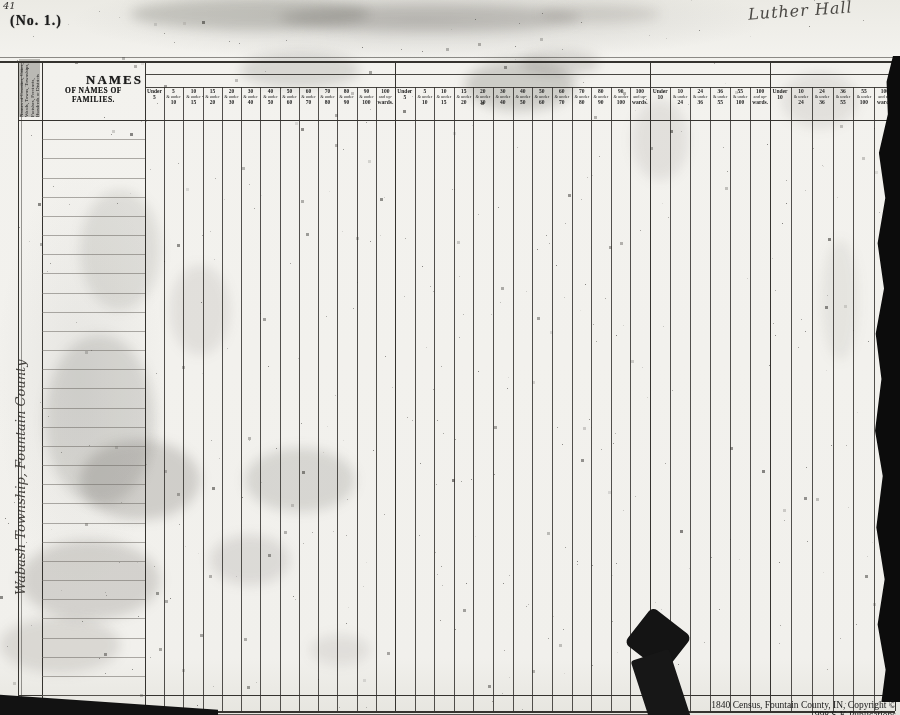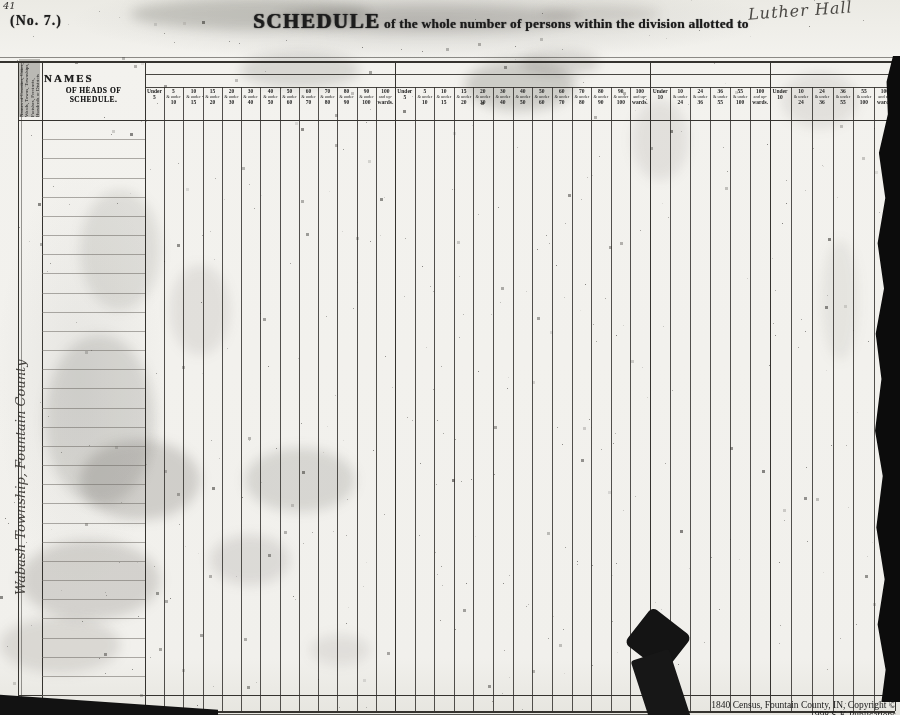--- a/index.html
+++ b/index.html
@@ -22,21 +22,21 @@
                  text-shadow:0 0 1.3px rgba(10,10,10,.9), 1px 0 0 rgba(10,10,10,.5);}
   .title-rest{font-size:13.5px;font-weight:bold;letter-spacing:.2px;
               text-shadow:0 0 1px rgba(10,10,10,.75);}
   .allot{left:748px;top:1px;font-size:16px;transform:rotate(-4deg);color:#4a4844;
          letter-spacing:1px;}
   .margin-print{left:19px;top:59px;width:21px;height:58px;overflow:hidden;
       writing-mode:vertical-rl;transform:rotate(180deg);font-size:5px;line-height:1.05;
       color:#131313;background:rgba(55,52,48,.30);letter-spacing:0;}
   .margin-hw{left:13px;top:165px;height:430px;width:28px;writing-mode:vertical-rl;
       transform:rotate(180deg);font-size:13px;white-space:nowrap;color:#45423e;}
-  .names-h1{font-size:11px;font-weight:bold;letter-spacing:2px;text-align:left;
+  .names-h1{font-size:13px;font-weight:bold;letter-spacing:2px;text-align:right;
             left:44px;top:72px;width:99px;text-shadow:0 0 .8px rgba(20,20,20,.7);}
   .names-h2{font-size:7.5px;font-weight:bold;letter-spacing:.5px;text-align:center;
             left:44px;top:86px;width:99px;text-shadow:0 0 .6px rgba(20,20,20,.6);}
   .section-title{position:absolute;text-align:center;font-size:8.5px;font-weight:bold;
             letter-spacing:.4px;color:#181818;text-shadow:0 0 .7px rgba(20,20,20,.8);white-space:nowrap;}
   .group-label{position:absolute;text-align:center;font-size:8px;font-weight:bold;
             letter-spacing:2px;color:#222;}
   .agecell{position:absolute;text-align:center;color:#1e1e1e;transform-origin:50% 0;
             line-height:1.05;}
   .agecell .a,.agecell .c{font-size:10px;font-weight:bold;}
@@ -81,30 +81,27 @@
       <div class="blob" style="left: 632px; top: 100px; width: 56px; height: 80px; background: rgba(75, 72, 66, 0.1);"></div>
       <div class="blob" style="left: 782px; top: 72px; width: 76px; height: 56px; background: rgba(75, 72, 66, 0.1);"></div>
       <div class="blob" style="left: 0px; top: 617px; width: 120px; height: 56px; background: rgba(75, 72, 66, 0.14);"></div>
       <div class="blob" style="left: 310px; top: 635px; width: 60px; height: 30px; background: rgba(75, 72, 66, 0.1);"></div>
       <div class="blob" style="left: 170px; top: 265px; width: 60px; height: 90px; background: rgba(75, 72, 66, 0.1);"></div>
       <div class="blob" style="left: 822px; top: 240px; width: 36px; height: 120px; background: rgba(75, 72, 66, 0.08);"></div>
     </div>
   <div id="specks" style="box-shadow: rgba(35, 33, 30, 0.38) 538px 318px 0px 1px, rgba(35, 33, 30, 0.36) 156px 373px 0px 0px, rgba(35, 33, 30, 0.48) 775px 335px 0px 0px, rgba(35, 33, 30, 0.31) 668px 217px 0px 0px, rgba(35, 33, 30, 0.29) 615px 433px 0px 0px, rgba(35, 33, 30, 0.09) 750px 36px 0px 0px, rgba(35, 33, 30, 0.43) 239px 43px 0px 0px, rgba(35, 33, 30, 0.46) 475px 19px 0px 0px, rgba(35, 33, 30, 0.28) 437px 574px 0px 0px, rgba(35, 33, 30, 0.35) 33px 36px 0px 0px, rgba(35, 33, 30, 0.22) 219px 458px 0px 0px, rgba(35, 33, 30, 0.17) 661px 609px 0px 0px, rgba(35, 33, 30, 0.38) 254px 208px 0px 0px, rgba(35, 33, 30, 0.12) 609px 492px 0px 1px, rgba(35, 33, 30, 0.14) 845px 306px 0px 1px, rgba(35, 33, 30, 0.3) 99px 11px 0px 0px, rgba(35, 33, 30, 0.4) 548px 638px 0px 0px, rgba(35, 33, 30, 0.16) 837px 197px 0px 0px, rgba(35, 33, 30, 0.53) 466px 583px 0px 0px, rgba(35, 33, 30, 0.34) 504px 650px 0px 0px, rgba(35, 33, 30, 0.41) 301px 423px 0px 0px, rgba(35, 33, 30, 0.39) 264px 319px 0px 1px, rgba(35, 33, 30, 0.33) 890px 632px 0px 0px, rgba(35, 33, 30, 0.22) 265px 71px 0px 0px, rgba(35, 33, 30, 0.29) 704px 642px 0px 0px, rgba(35, 33, 30, 0.16) 736px 92px 0px 1px, rgba(35, 33, 30, 0.27) 635px 496px 0px 0px, rgba(35, 33, 30, 0.17) 146px 464px 0px 0px, rgba(35, 33, 30, 0.44) 563px 629px 0px 0px, rgba(35, 33, 30, 0.25) 352px 93px 0px 1px, rgba(35, 33, 30, 0.47) 8px 523px 0px 0px, rgba(35, 33, 30, 0.3) 813px 148px 0px 0px, rgba(35, 33, 30, 0.4) 164px 33px 0px 0px, rgba(35, 33, 30, 0.09) 261px 195px 0px 0px, rgba(35, 33, 30, 0.52) 197px 705px 0px 0px, rgba(35, 33, 30, 0.21) 146px 121px 0px 0px, rgba(35, 33, 30, 0.39) 353px 308px 0px 0px, rgba(35, 33, 30, 0.23) 357px 238px 0px 1px, rgba(35, 33, 30, 0.35) 443px 433px 0px 0px, rgba(35, 33, 30, 0.22) 210px 231px 0px 0px, rgba(35, 33, 30, 0.39) 599px 156px 0px 0px, rgba(35, 33, 30, 0.1) 281px 88px 0px 0px, rgba(35, 33, 30, 0.25) 517px 147px 0px 0px, rgba(35, 33, 30, 0.28) 637px 647px 0px 1px, rgba(35, 33, 30, 0.46) 138px 616px 0px 0px, rgba(35, 33, 30, 0.36) 801px 319px 0px 0px, rgba(35, 33, 30, 0.33) 723px 147px 0px 0px, rgba(35, 33, 30, 0.46) 882px 349px 0px 1px, rgba(35, 33, 30, 0.16) 666px 38px 0px 0px, rgba(35, 33, 30, 0.53) 453px 480px 0px 1px, rgba(35, 33, 30, 0.46) 731px 448px 0px 1px, rgba(35, 33, 30, 0.48) 537px 249px 0px 0px, rgba(35, 33, 30, 0.36) 610px 247px 0px 1px, rgba(35, 33, 30, 0.24) 295px 599px 0px 0px, rgba(35, 33, 30, 0.41) 17px 60px 0px 0px, rgba(35, 33, 30, 0.4) 856px 624px 0px 0px, rgba(35, 33, 30, 0.1) 130px 193px 0px 0px, rgba(35, 33, 30, 0.4) 260px 313px 0px 0px, rgba(35, 33, 30, 0.38) 711px 557px 0px 0px, rgba(35, 33, 30, 0.29) 463px 314px 0px 0px, rgba(35, 33, 30, 0.15) 380px 235px 0px 0px, rgba(35, 33, 30, 0.33) 452px 189px 0px 0px, rgba(35, 33, 30, 0.08) 580px 310px 0px 0px, rgba(35, 33, 30, 0.47) 132px 669px 0px 0px, rgba(35, 33, 30, 0.45) 385px 356px 0px 0px, rgba(35, 33, 30, 0.4) 50px 263px 0px 0px, rgba(35, 33, 30, 0.42) 505px 67px 0px 1px, rgba(35, 33, 30, 0.44) 592px 565px 0px 0px, rgba(35, 33, 30, 0.12) 472px 125px 0px 0px, rgba(35, 33, 30, 0.38) 53px 186px 0px 0px, rgba(35, 33, 30, 0.26) 502px 693px 0px 0px, rgba(35, 33, 30, 0.32) 302px 201px 0px 1px, rgba(35, 33, 30, 0.2) 183px 670px 0px 1px, rgba(35, 33, 30, 0.39) 464px 610px 0px 1px, rgba(35, 33, 30, 0.3) 509px 575px 0px 0px, rgba(35, 33, 30, 0.33) 672px 390px 0px 0px, rgba(35, 33, 30, 0.42) 489px 686px 0px 1px, rgba(35, 33, 30, 0.47) 276px 448px 0px 0px, rgba(35, 33, 30, 0.48) 346px 623px 0px 0px, rgba(35, 33, 30, 0.46) 370px 241px 0px 0px, rgba(35, 33, 30, 0.15) 553px 616px 0px 0px, rgba(35, 33, 30, 0.2) 256px 682px 0px 0px, rgba(35, 33, 30, 0.4) 565px 547px 0px 0px, rgba(35, 33, 30, 0.33) 166px 601px 0px 1px, rgba(35, 33, 30, 0.48) 422px 51px 0px 0px, rgba(35, 33, 30, 0.36) 605px 298px 0px 0px, rgba(35, 33, 30, 0.16) 642px 367px 0px 0px, rgba(35, 33, 30, 0.45) 87px 86px 0px 0px, rgba(35, 33, 30, 0.09) 750px 485px 0px 0px, rgba(35, 33, 30, 0.47) 242px 497px 0px 0px, rgba(35, 33, 30, 0.24) 560px 645px 0px 1px, rgba(35, 33, 30, 0.3) 89px 445px 0px 0px, rgba(35, 33, 30, 0.31) 249px 184px 0px 0px, rgba(35, 33, 30, 0.43) 437px 420px 0px 0px, rgba(35, 33, 30, 0.11) 617px 652px 0px 0px, rgba(35, 33, 30, 0.18) 29px 241px 0px 0px, rgba(35, 33, 30, 0.23) 887px 412px 0px 1px, rgba(35, 33, 30, 0.44) 581px 22px 0px 0px, rgba(35, 33, 30, 0.31) 336px 145px 0px 1px, rgba(35, 33, 30, 0.27) 123px 58px 0px 1px, rgba(35, 33, 30, 0.51) 779px 562px 0px 0px, rgba(35, 33, 30, 0.38) 157px 103px 0px 0px, rgba(35, 33, 30, 0.14) 185px 546px 0px 0px, rgba(35, 33, 30, 0.17) 591px 427px 0px 0px, rgba(35, 33, 30, 0.1) 826px 370px 0px 0px, rgba(35, 33, 30, 0.1) 857px 412px 0px 0px, rgba(35, 33, 30, 0.19) 292px 505px 0px 1px, rgba(35, 33, 30, 0.37) 773px 323px 0px 0px, rgba(35, 33, 30, 0.12) 454px 133px 0px 1px, rgba(35, 33, 30, 0.29) 122px 706px 0px 0px, rgba(35, 33, 30, 0.38) 455px 439px 0px 0px, rgba(35, 33, 30, 0.24) 141px 695px 0px 1px, rgba(35, 33, 30, 0.28) 183px 367px 0px 1px, rgba(35, 33, 30, 0.1) 434px 179px 0px 0px, rgba(35, 33, 30, 0.19) 772px 258px 0px 0px, rgba(35, 33, 30, 0.11) 451px 29px 0px 0px, rgba(35, 33, 30, 0.44) 807px 541px 0px 0px, rgba(35, 33, 30, 0.3) 48px 416px 0px 0px, rgba(35, 33, 30, 0.34) 459px 337px 0px 0px, rgba(35, 33, 30, 0.39) 14px 502px 0px 0px, rgba(35, 33, 30, 0.5) 164px 261px 0px 0px, rgba(35, 33, 30, 0.29) 249px 438px 0px 1px, rgba(35, 33, 30, 0.28) 40px 402px 0px 0px, rgba(35, 33, 30, 0.4) 419px 535px 0px 0px, rgba(35, 33, 30, 0.3) 533px 671px 0px 1px, rgba(35, 33, 30, 0.31) 7px 646px 0px 0px, rgba(35, 33, 30, 0.35) 436px 484px 0px 0px, rgba(35, 33, 30, 0.52) 763px 471px 0px 1px, rgba(35, 33, 30, 0.45) 866px 576px 0px 1px, rgba(35, 33, 30, 0.1) 142px 63px 0px 1px, rgba(35, 33, 30, 0.43) 440px 620px 0px 0px, rgba(35, 33, 30, 0.5) 293px 596px 0px 0px, rgba(35, 33, 30, 0.25) 587px 177px 0px 0px, rgba(35, 33, 30, 0.19) 649px 35px 0px 0px, rgba(35, 33, 30, 0.52) 556px 265px 0px 0px, rgba(35, 33, 30, 0.09) 366px 562px 0px 0px, rgba(35, 33, 30, 0.35) 612px 621px 0px 0px, rgba(35, 33, 30, 0.46) 805px 331px 0px 0px, rgba(35, 33, 30, 0.32) 565px 223px 0px 0px, rgba(35, 33, 30, 0.11) 892px 122px 0px 0px, rgba(35, 33, 30, 0.35) 577px 564px 0px 0px, rgba(35, 33, 30, 0.16) 747px 278px 0px 0px, rgba(35, 33, 30, 0.4) 874px 128px 0px 0px, rgba(35, 33, 30, 0.48) 507px 388px 0px 0px, rgba(35, 33, 30, 0.12) 691px 0px 0px 0px, rgba(35, 33, 30, 0.32) 814px 0px 0px 0px, rgba(35, 33, 30, 0.08) 51px 529px 0px 0px, rgba(35, 33, 30, 0.17) 363px 586px 0px 0px, rgba(35, 33, 30, 0.36) 665px 463px 0px 0px, rgba(35, 33, 30, 0.27) 528px 604px 0px 0px, rgba(35, 33, 30, 0.17) 526px 291px 0px 0px, rgba(35, 33, 30, 0.21) 121px 502px 0px 0px, rgba(35, 33, 30, 0.35) 827px 669px 0px 0px, rgba(35, 33, 30, 0.48) 303px 472px 0px 1px, rgba(35, 33, 30, 0.31) 621px 243px 0px 1px, rgba(35, 33, 30, 0.22) 822px 165px 0px 0px, rgba(35, 33, 30, 0.09) 880px 359px 0px 1px, rgba(35, 33, 30, 0.19) 584px 428px 0px 1px, rgba(35, 33, 30, 0.22) 863px 158px 0px 1px, rgba(35, 33, 30, 0.21) 459px 276px 0px 0px, rgba(35, 33, 30, 0.31) 846px 445px 0px 0px, rgba(35, 33, 30, 0.34) 326px 316px 0px 0px, rgba(35, 33, 30, 0.48) 806px 467px 0px 0px, rgba(35, 33, 30, 0.36) 526px 606px 0px 0px, rgba(35, 33, 30, 0.36) 407px 417px 0px 0px, rgba(35, 33, 30, 0.4) 366px 122px 0px 0px, rgba(35, 33, 30, 0.14) 342px 231px 0px 0px, rgba(35, 33, 30, 0.29) 581px 199px 0px 0px, rgba(35, 33, 30, 0.18) 626px 96px 0px 0px, rgba(35, 33, 30, 0.24) 249px 440px 0px 0px, rgba(35, 33, 30, 0.12) 551px 332px 0px 1px, rgba(35, 33, 30, 0.47) 178px 245px 0px 1px, rgba(35, 33, 30, 0.38) 853px 330px 0px 0px, rgba(35, 33, 30, 0.26) 548px 533px 0px 1px, rgba(35, 33, 30, 0.34) 336px 115px 0px 1px, rgba(35, 33, 30, 0.12) 155px 24px 0px 1px, rgba(35, 33, 30, 0.52) 478px 371px 0px 0px, rgba(35, 33, 30, 0.49) 471px 479px 0px 0px, rgba(35, 33, 30, 0.49) 792px 62px 0px 0px, rgba(35, 33, 30, 0.28) 347px 499px 0px 0px, rgba(35, 33, 30, 0.37) 290px 263px 0px 0px, rgba(35, 33, 30, 0.35) 780px 625px 0px 0px, rgba(35, 33, 30, 0.34) 441px 366px 0px 0px, rgba(35, 33, 30, 0.27) 366px 707px 0px 0px, rgba(35, 33, 30, 0.13) 37px 109px 0px 0px, rgba(35, 33, 30, 0.28) 303px 543px 0px 0px, rgba(35, 33, 30, 0.28) 339px 707px 0px 0px, rgba(35, 33, 30, 0.34) 312px 532px 0px 0px, rgba(35, 33, 30, 0.25) 236px 80px 0px 1px, rgba(35, 33, 30, 0.42) 105px 673px 0px 0px, rgba(35, 33, 30, 0.47) 515px 46px 0px 0px, rgba(35, 33, 30, 0.52) 170px 598px 0px 0px, rgba(35, 33, 30, 0.26) 404px 296px 0px 0px, rgba(35, 33, 30, 0.26) 47px 271px 0px 0px, rgba(35, 33, 30, 0.18) 14px 683px 0px 1px, rgba(35, 33, 30, 0.44) 111px 134px 0px 0px, rgba(35, 33, 30, 0.19) 874px 604px 0px 1px, rgba(35, 33, 30, 0.18) 632px 361px 0px 1px, rgba(35, 33, 30, 0.5) 1px 597px 0px 1px, rgba(35, 33, 30, 0.51) 202px 96px 0px 0px, rgba(35, 33, 30, 0.37) 601px 449px 0px 0px, rgba(35, 33, 30, 0.46) 616px 563px 0px 0px, rgba(35, 33, 30, 0.11) 202px 373px 0px 0px, rgba(35, 33, 30, 0.33) 245px 639px 0px 1px, rgba(35, 33, 30, 0.1) 184px 23px 0px 1px, rgba(35, 33, 30, 0.51) 829px 239px 0px 1px, rgba(35, 33, 30, 0.21) 688px 104px 0px 0px, rgba(35, 33, 30, 0.35) 61px 452px 0px 0px, rgba(35, 33, 30, 0.48) 589px 419px 0px 0px, rgba(35, 33, 30, 0.44) 613px 443px 0px 0px, rgba(35, 33, 30, 0.5) 201px 302px 0px 0px, rgba(35, 33, 30, 0.35) 178px 163px 0px 0px, rgba(35, 33, 30, 0.24) 500px 302px 0px 0px, rgba(35, 33, 30, 0.36) 384px 514px 0px 0px, rgba(35, 33, 30, 0.46) 582px 460px 0px 1px, rgba(35, 33, 30, 0.29) 435px 552px 0px 0px, rgba(35, 33, 30, 0.52) 585px 284px 0px 0px, rgba(35, 33, 30, 0.49) 826px 307px 0px 1px, rgba(35, 33, 30, 0.2) 86px 352px 0px 1px, rgba(35, 33, 30, 0.41) 441px 566px 0px 0px, rgba(35, 33, 30, 0.51) 318px 679px 0px 0px, rgba(35, 33, 30, 0.2) 663px 326px 0px 0px, rgba(35, 33, 30, 0.09) 329px 191px 0px 0px, rgba(35, 33, 30, 0.1) 635px 110px 0px 0px, rgba(35, 33, 30, 0.33) 714px 63px 0px 0px, rgba(35, 33, 30, 0.35) 405px 238px 0px 0px, rgba(35, 33, 30, 0.41) 269px 555px 0px 1px, rgba(35, 33, 30, 0.35) 596px 341px 0px 0px, rgba(35, 33, 30, 0.27) 879px 212px 0px 0px, rgba(35, 33, 30, 0.17) 261px 482px 0px 0px, rgba(35, 33, 30, 0.52) 577px 561px 0px 0px, rgba(35, 33, 30, 0.31) 779px 643px 0px 0px, rgba(35, 33, 30, 0.11) 348px 607px 0px 0px, rgba(35, 33, 30, 0.41) 542px 13px 0px 0px, rgba(35, 33, 30, 0.25) 150px 169px 0px 0px, rgba(35, 33, 30, 0.47) 868px 341px 0px 0px, rgba(35, 33, 30, 0.24) 726px 188px 0px 1px, rgba(35, 33, 30, 0.42) 229px 41px 0px 0px, rgba(35, 33, 30, 0.36) 798px 347px 0px 0px, rgba(35, 33, 30, 0.44) 569px 195px 0px 1px, rgba(35, 33, 30, 0.49) 562px 444px 0px 0px, rgba(35, 33, 30, 0.12) 364px 680px 0px 1px, rgba(35, 33, 30, 0.19) 784px 510px 0px 1px, rgba(35, 33, 30, 0.33) 106px 595px 0px 0px, rgba(35, 33, 30, 0.32) 775px 290px 0px 0px, rgba(35, 33, 30, 0.51) 39px 204px 0px 1px, rgba(35, 33, 30, 0.12) 508px 377px 0px 0px, rgba(35, 33, 30, 0.53) 786px 203px 0px 0px, rgba(35, 33, 30, 0.17) 592px 175px 0px 0px, rgba(35, 33, 30, 0.37) 201px 635px 0px 1px, rgba(35, 33, 30, 0.34) 346px 535px 0px 0px, rgba(35, 33, 30, 0.3) 412px 420px 0px 0px, rgba(35, 33, 30, 0.18) 426px 347px 0px 0px, rgba(35, 33, 30, 0.14) 612px 575px 0px 0px, rgba(35, 33, 30, 0.12) 296px 123px 0px 1px, rgba(35, 33, 30, 0.09) 475px 536px 0px 0px, rgba(35, 33, 30, 0.29) 447px 49px 0px 1px, rgba(35, 33, 30, 0.32) 211px 440px 0px 0px, rgba(35, 33, 30, 0.08) 751px 695px 0px 0px, rgba(35, 33, 30, 0.12) 739px 559px 0px 0px, rgba(35, 33, 30, 0.29) 243px 168px 0px 1px, rgba(35, 33, 30, 0.41) 117px 203px 0px 0px, rgba(35, 33, 30, 0.47) 657px 684px 0px 0px, rgba(35, 33, 30, 0.24) 817px 499px 0px 1px, rgba(35, 33, 30, 0.36) 174px 42px 0px 0px, rgba(35, 33, 30, 0.41) 248px 687px 0px 1px, rgba(35, 33, 30, 0.11) 876px 172px 0px 1px, rgba(35, 33, 30, 0.53) 268px 366px 0px 0px, rgba(35, 33, 30, 0.53) 681px 531px 0px 1px, rgba(35, 33, 30, 0.49) 719px 609px 0px 0px, rgba(35, 33, 30, 0.25) 335px 395px 0px 0px, rgba(35, 33, 30, 0.38) 179px 524px 0px 0px, rgba(35, 33, 30, 0.09) 198px 553px 0px 0px, rgba(35, 33, 30, 0.52) 131px 134px 0px 1px, rgba(35, 33, 30, 0.41) 307px 234px 0px 1px, rgba(35, 33, 30, 0.34) 202px 235px 0px 0px, rgba(35, 33, 30, 0.46) 805px 498px 0px 1px, rgba(35, 33, 30, 0.2) 623px 510px 0px 0px, rgba(35, 33, 30, 0.15) 369px 161px 0px 1px, rgba(35, 33, 30, 0.49) 503px 583px 0px 0px, rgba(35, 33, 30, 0.17) 848px 507px 0px 0px, rgba(35, 33, 30, 0.45) 455px 629px 0px 0px, rgba(35, 33, 30, 0.25) 57px 28px 0px 0px, rgba(35, 33, 30, 0.17) 116px 447px 0px 1px, rgba(35, 33, 30, 0.19) 68px 24px 0px 0px, rgba(35, 33, 30, 0.3) 840px 638px 0px 0px, rgba(35, 33, 30, 0.2) 298px 358px 0px 0px, rgba(35, 33, 30, 0.52) 616px 335px 0px 0px, rgba(35, 33, 30, 0.31) 479px 44px 0px 1px, rgba(35, 33, 30, 0.33) 583px 82px 0px 0px, rgba(35, 33, 30, 0.18) 874px 231px 0px 0px, rgba(35, 33, 30, 0.32) 430px 286px 0px 0px, rgba(35, 33, 30, 0.41) 401px 49px 0px 0px, rgba(35, 33, 30, 0.18) 119px 17px 0px 0px, rgba(35, 33, 30, 0.36) 388px 653px 0px 1px, rgba(35, 33, 30, 0.49) 373px 450px 0px 0px, rgba(35, 33, 30, 0.31) 178px 494px 0px 1px, rgba(35, 33, 30, 0.34) 549px 243px 0px 0px, rgba(35, 33, 30, 0.25) 227px 348px 0px 0px, rgba(35, 33, 30, 0.23) 412px 96px 0px 0px, rgba(35, 33, 30, 0.19) 214px 259px 0px 0px, rgba(35, 33, 30, 0.45) 699px 30px 0px 0px, rgba(35, 33, 30, 0.33) 593px 324px 0px 0px, rgba(35, 33, 30, 0.18) 113px 131px 0px 1px, rgba(35, 33, 30, 0.34) 502px 288px 0px 1px, rgba(35, 33, 30, 0.26) 442px 585px 0px 0px, rgba(35, 33, 30, 0.5) 213px 488px 0px 1px, rgba(35, 33, 30, 0.16) 689px 568px 0px 0px, rgba(35, 33, 30, 0.4) 165px 86px 0px 1px, rgba(35, 33, 30, 0.35) 433px 389px 0px 0px, rgba(35, 33, 30, 0.53) 782px 223px 0px 0px, rgba(35, 33, 30, 0.32) 784px 520px 0px 0px, rgba(35, 33, 30, 0.1) 823px 166px 0px 0px, rgba(35, 33, 30, 0.47) 381px 199px 0px 1px, rgba(35, 33, 30, 0.23) 541px 39px 0px 1px, rgba(35, 33, 30, 0.44) 546px 235px 0px 0px, rgba(35, 33, 30, 0.16) 655px 602px 0px 0px, rgba(35, 33, 30, 0.43) 91px 350px 0px 0px, rgba(35, 33, 30, 0.37) 495px 427px 0px 1px, rgba(35, 33, 30, 0.1) 662px 203px 0px 0px, rgba(35, 33, 30, 0.1) 18px 548px 0px 0px, rgba(35, 33, 30, 0.28) 69px 204px 0px 0px, rgba(35, 33, 30, 0.3) 86px 524px 0px 1px, rgba(35, 33, 30, 0.53) 422px 266px 0px 0px, rgba(35, 33, 30, 0.12) 515px 59px 0px 0px, rgba(35, 33, 30, 0.4) 31px 135px 0px 0px, rgba(35, 33, 30, 0.42) 343px 149px 0px 0px, rgba(35, 33, 30, 0.51) 104px 117px 0px 0px, rgba(35, 33, 30, 0.52) 362px 47px 0px 0px, rgba(35, 33, 30, 0.27) 522px 709px 0px 0px, rgba(35, 33, 30, 0.38) 370px 72px 0px 1px, rgba(35, 33, 30, 0.35) 160px 649px 0px 1px, rgba(35, 33, 30, 0.18) 384px 197px 0px 0px, rgba(35, 33, 30, 0.25) 165px 471px 0px 1px, rgba(35, 33, 30, 0.24) 841px 126px 0px 1px, rgba(35, 33, 30, 0.31) 357px 282px 0px 0px, rgba(35, 33, 30, 0.1) 872px 542px 0px 0px, rgba(35, 33, 30, 0.31) 135px 66px 0px 1px, rgba(35, 33, 30, 0.41) 26px 542px 0px 0px, rgba(35, 33, 30, 0.48) 420px 463px 0px 0px, rgba(35, 33, 30, 0.31) 154px 566px 0px 0px, rgba(35, 33, 30, 0.17) 867px 556px 0px 0px, rgba(35, 33, 30, 0.51) 404px 111px 0px 1px, rgba(35, 33, 30, 0.16) 509px 677px 0px 0px, rgba(35, 33, 30, 0.15) 647px 397px 0px 0px, rgba(35, 33, 30, 0.51) 482px 103px 0px 1px, rgba(35, 33, 30, 0.28) 478px 214px 0px 0px, rgba(35, 33, 30, 0.13) 224px 199px 0px 0px, rgba(35, 33, 30, 0.11) 886px 96px 0px 0px, rgba(35, 33, 30, 0.32) 150px 657px 0px 0px, rgba(35, 33, 30, 0.41) 592px 665px 0px 0px, rgba(35, 33, 30, 0.21) 491px 314px 0px 0px, rgba(35, 33, 30, 0.42) 105px 654px 0px 1px, rgba(35, 33, 30, 0.34) 454px 189px 0px 0px, rgba(35, 33, 30, 0.5) 671px 131px 0px 1px, rgba(35, 33, 30, 0.32) 41px 244px 0px 1px, rgba(35, 33, 30, 0.51) 203px 22px 0px 1px, rgba(35, 33, 30, 0.22) 681px 131px 0px 0px, rgba(35, 33, 30, 0.12) 187px 189px 0px 1px, rgba(35, 33, 30, 0.17) 328px 92px 0px 0px, rgba(35, 33, 30, 0.22) 213px 686px 0px 0px, rgba(35, 33, 30, 0.32) 651px 148px 0px 1px, rgba(35, 33, 30, 0.31) 624px 93px 0px 1px, rgba(35, 33, 30, 0.11) 137px 562px 0px 0px, rgba(35, 33, 30, 0.39) 76px 62px 0px 1px, rgba(35, 33, 30, 0.22) 333px 531px 0px 0px, rgba(35, 33, 30, 0.22) 105px 592px 0px 0px, rgba(35, 33, 30, 0.14) 623px 325px 0px 0px, rgba(35, 33, 30, 0.4) 557px 427px 0px 0px, rgba(35, 33, 30, 0.39) 19px 227px 0px 0px, rgba(35, 33, 30, 0.43) 82px 621px 0px 0px, rgba(35, 33, 30, 0.16) 533px 382px 0px 1px, rgba(35, 33, 30, 0.52) 5px 518px 0px 0px, rgba(35, 33, 30, 0.48) 769px 365px 0px 0px, rgba(35, 33, 30, 0.5) 767px 144px 0px 0px, rgba(35, 33, 30, 0.26) 370px 109px 0px 0px, rgba(35, 33, 30, 0.48) 302px 129px 0px 1px, rgba(35, 33, 30, 0.21) 31px 625px 0px 0px, rgba(35, 33, 30, 0.49) 678px 664px 0px 0px, rgba(35, 33, 30, 0.41) 157px 593px 0px 1px, rgba(35, 33, 30, 0.31) 210px 576px 0px 1px, rgba(35, 33, 30, 0.46) 498px 207px 0px 0px, rgba(35, 33, 30, 0.36) 863px 20px 0px 0px, rgba(35, 33, 30, 0.38) 461px 481px 0px 0px, rgba(35, 33, 30, 0.13) 323px 452px 0px 0px, rgba(35, 33, 30, 0.24) 76px 322px 0px 0px, rgba(35, 33, 30, 0.09) 725px 83px 0px 0px, rgba(35, 33, 30, 0.43) 99px 658px 0px 0px, rgba(35, 33, 30, 0.33) 215px 178px 0px 0px, rgba(35, 33, 30, 0.39) 492px 701px 0px 0px, rgba(35, 33, 30, 0.11) 343px 440px 0px 0px, rgba(35, 33, 30, 0.1) 564px 673px 0px 0px, rgba(35, 33, 30, 0.11) 823px 572px 0px 0px, rgba(35, 33, 30, 0.43) 494px 474px 0px 0px, rgba(35, 33, 30, 0.14) 61px 590px 0px 0px, rgba(35, 33, 30, 0.4) 845px 703px 0px 0px, rgba(35, 33, 30, 0.21) 564px 297px 0px 0px, rgba(35, 33, 30, 0.41) 727px 171px 0px 0px, rgba(35, 33, 30, 0.31) 595px 117px 0px 1px, rgba(35, 33, 30, 0.47) 730px 539px 0px 0px, rgba(35, 33, 30, 0.37) 519px 23px 0px 0px, rgba(35, 33, 30, 0.22) 805px 190px 0px 0px, rgba(35, 33, 30, 0.32) 562px 49px 0px 0px, rgba(35, 33, 30, 0.45) 86px 90px 0px 0px, rgba(35, 33, 30, 0.28) 141px 121px 0px 0px, rgba(35, 33, 30, 0.38) 286px 40px 0px 0px, rgba(35, 33, 30, 0.44) 646px 99px 0px 0px, rgba(35, 33, 30, 0.27) 119px 562px 0px 0px, rgba(35, 33, 30, 0.11) 327px 426px 0px 0px, rgba(35, 33, 30, 0.29) 433px 291px 0px 0px, rgba(35, 33, 30, 0.32) 883px 427px 0px 1px, rgba(35, 33, 30, 0.48) 831px 445px 0px 0px, rgba(35, 33, 30, 0.51) 809px 26px 0px 0px, rgba(35, 33, 30, 0.2) 392px 387px 0px 0px, rgba(35, 33, 30, 0.2) 458px 242px 0px 1px, rgba(35, 33, 30, 0.16) 236px 576px 0px 0px, rgba(35, 33, 30, 0.36) 640px 230px 0px 0px, rgba(35, 33, 30, 0.24) 827px 295px 0px 0px, rgba(35, 33, 30, 0.3) 285px 532px 0px 1px, rgba(35, 33, 30, 0.34) 786px 180px 0px 0px;"></div>
 
   <div class="abs corner-note hw">41</div>
-  <div class="abs form-no ptext">(No. 7.)</div>
-  <div class="abs title">
-    <span class="schedule-word ptext">SCHEDULE</span><span class="title-rest ptext"> of the whole number of persons within the division allotted to</span>
-  </div>
+  <div class="abs form-no ptext">(No. 1.)</div>
   <div class="abs allot hw">Luther Hall</div>
 
   <div class="abs margin-print ptext">Names of Counties, Cities, Wards, Towns, Townships, Parishes, Precincts, Hundreds or Districts</div>
   <div class="abs margin-hw hw">Wabash Township, Fountain County</div>
   <div class="abs names-h1 ptext">NAMES</div>
-  <div class="abs names-h2 ptext">OF HEADS OF SCHEDULE.</div>
+  <div class="abs names-h2 ptext">OF NAMES OF FAMILIES.</div>
 
   <div id="grid">
       <div class="hline" style="left: 0px; top: 57px; width: 900px; height: 1px; opacity: 0.55;"></div>
       <div class="hline" style="left: 0px; top: 61px; width: 900px; height: 1.6px; opacity: 1;"></div>
       <div class="hline" style="left: 145px; top: 74px; width: 750px; height: 1px; opacity: 0.9;"></div>
       <div class="hline" style="left: 145px; top: 86.5px; width: 750px; height: 1px; opacity: 0.9;"></div>
       <div class="hline" style="left: 18px; top: 120px; width: 877px; height: 1.2px; opacity: 1;"></div>
       <div class="hline" style="left: 18px; top: 695px; width: 877px; height: 1.2px; opacity: 1;"></div>
       <div class="hline" style="left: 18px; top: 711px; width: 877px; height: 1.6px; opacity: 1;"></div>
       <div class="hline" style="left: 0px; top: 713.6px; width: 660px; height: 1px; opacity: 0.8;"></div>

